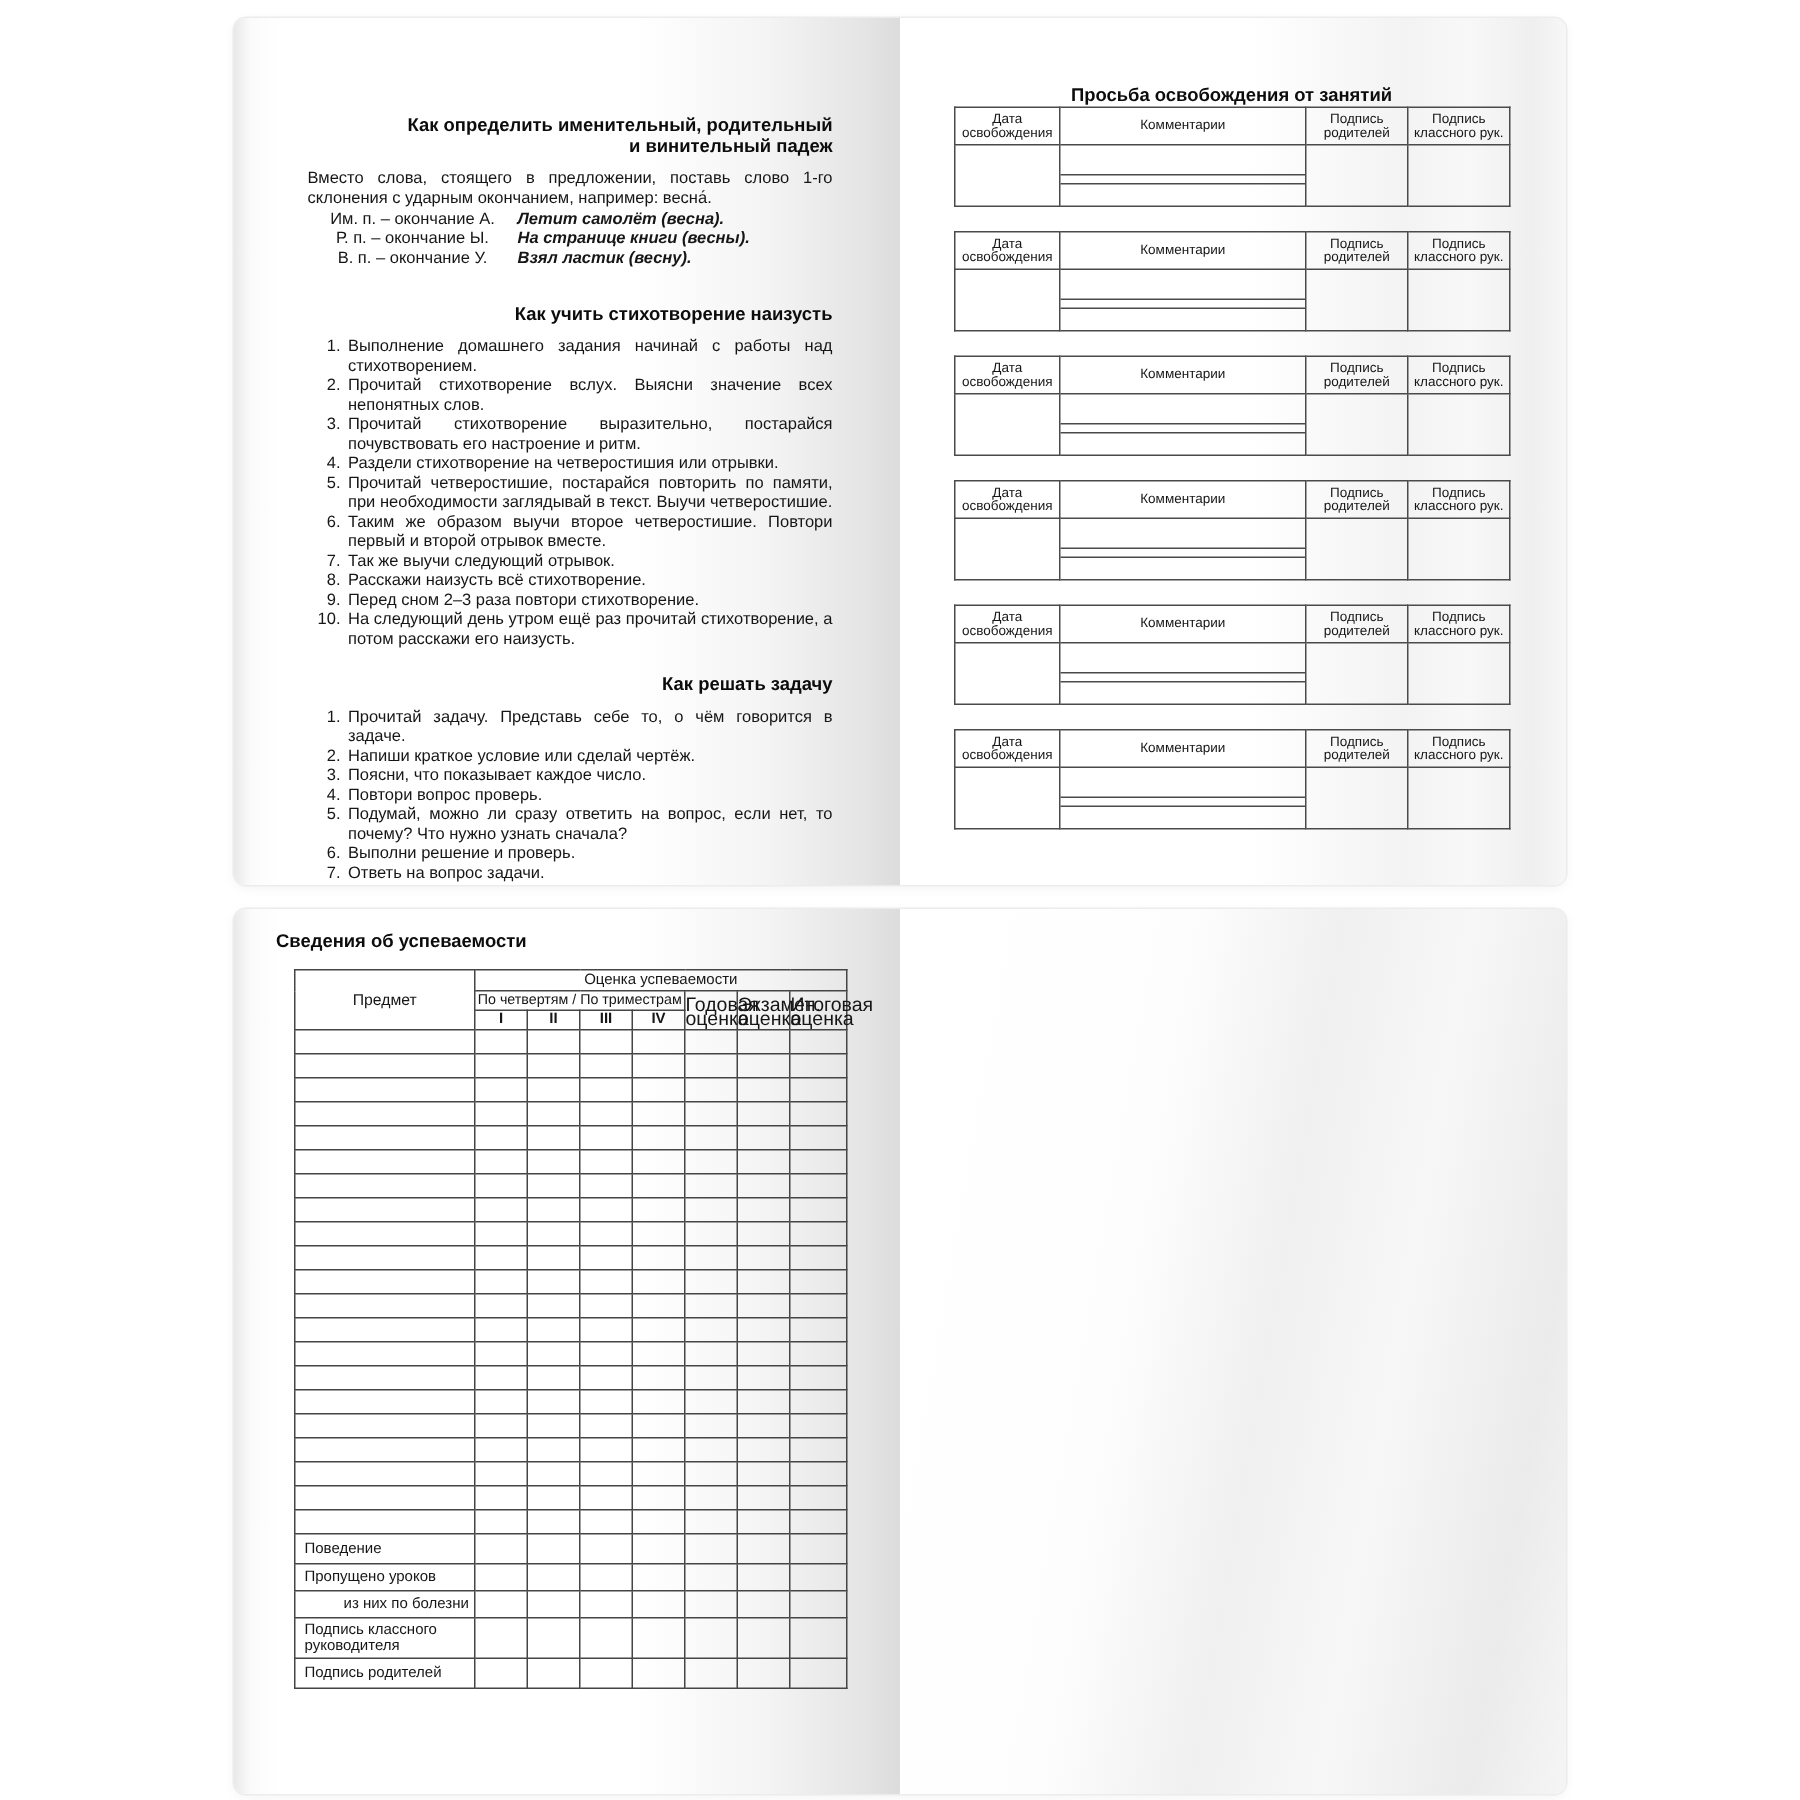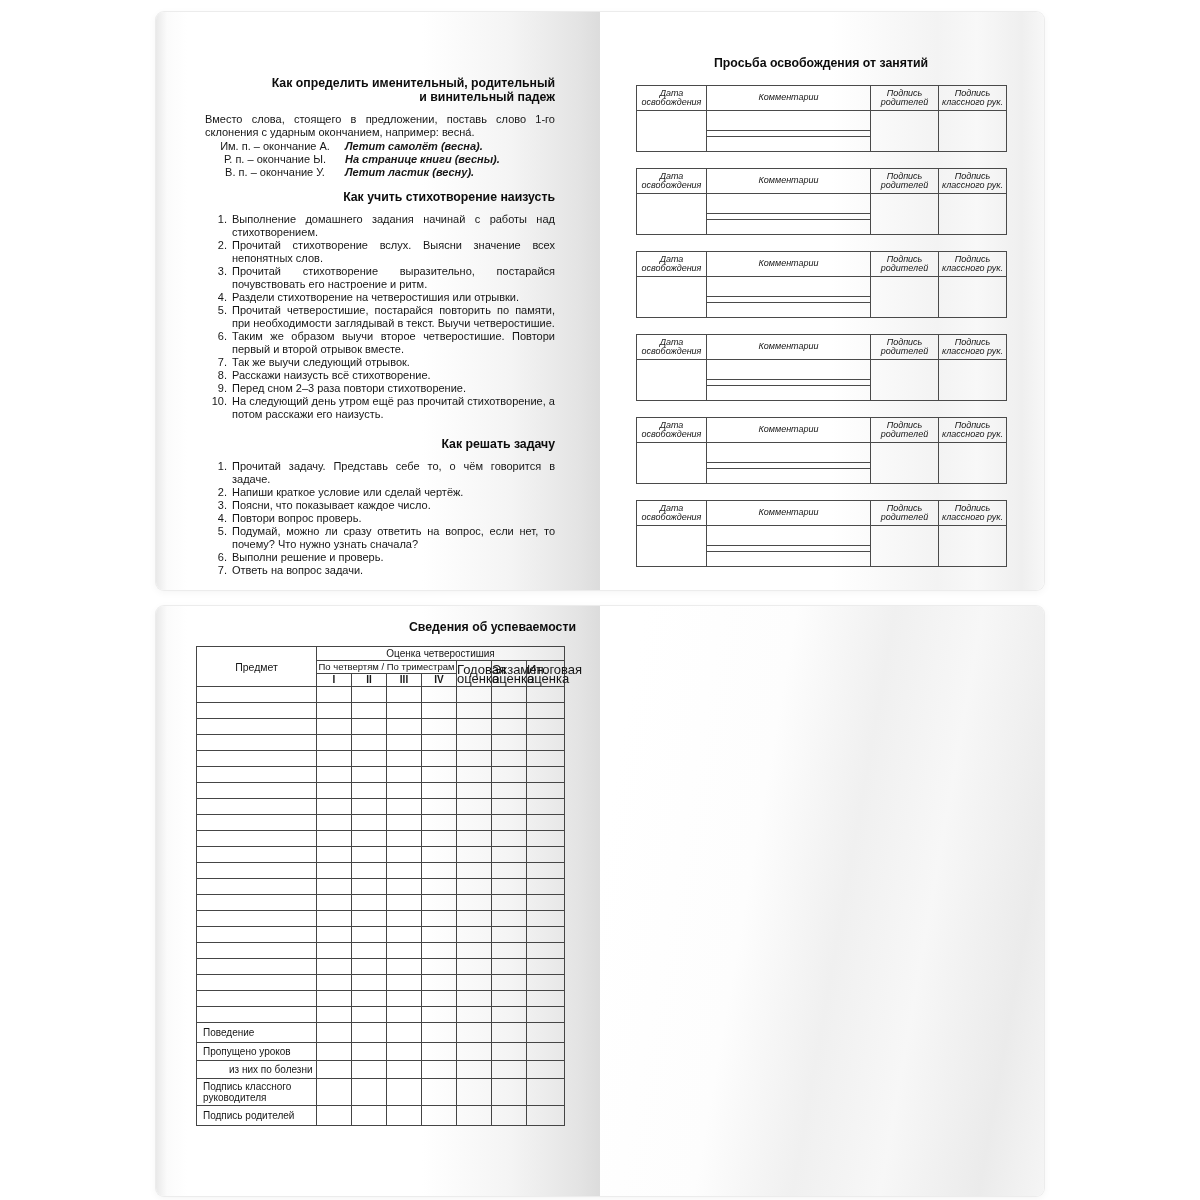--- a/index.html
+++ b/index.html
@@ -21,41 +21,41 @@
     background:linear-gradient(100deg,#ffffff 8%,#fdfdfd 36%,#f0f0f0 54%,#f7f7f7 70%,#ebebeb 88%,#f5f5f5 100%);}
 
   
   .memo{position:absolute;left:49px;top:64px;width:350px;font-size:11px;line-height:13px;}
   .sec-title{font-weight:bold;font-size:12.3px;line-height:14px;text-align:right;color:#0c0c0c;margin:0 0 9px 0;}
   .intro{margin:0;text-align:justify;}
   .cases{margin-top:1px;}
   .case{display:flex;}
   .case .lhs{width:140px;flex-shrink:0;text-align:center;}
   .case .ex{font-style:italic;font-weight:600;}
-  .mt1{margin-top:11px;}
+  .mt1{margin-top:23px;}
   .mt2{margin-top:16px;}
   .nlist{}
   .li{display:flex;}
   .li .num{width:22px;flex-shrink:0;text-align:right;padding-right:5px;}
   .li .txt{flex:1;text-align:justify;}
 
   
   .rel-title{position:absolute;left:36px;top:44px;width:370px;text-align:center;
              font-weight:bold;font-size:12.3px;color:#0c0c0c;}
-  .rel-tables{position:absolute;left:36px;top:73px;font-style:italic;}
+  .rel-tables{position:absolute;left:36px;top:59px;}
   table{border-collapse:collapse;}
   .rel-table{width:370px;table-layout:fixed;margin-bottom:16px;font-size:9px;line-height:9.5px;}
   .rel-table td{border:1px solid #4a4a4a;background:transparent;}
   .rel-table .hd td{height:22px;text-align:center;vertical-align:middle;padding:1px;}
   .rel-table .bd td{height:40px;padding:0;vertical-align:top;}
   .cl1{height:19px;border-bottom:1px solid #4a4a4a;}
   .cl2{height:5px;border-bottom:1px solid #4a4a4a;}
 
   
-  .gr-title{position:absolute;left:52px;top:14px;width:368px;text-align:right;
+  .gr-title{position:absolute;left:28px;top:14px;width:368px;text-align:left;
             font-weight:bold;font-size:12.3px;color:#0c0c0c;}
   .gr-table{position:absolute;left:40px;top:40px;width:368px;table-layout:fixed;font-size:9.5px;line-height:10px;}
   .gr-table td{border:1px solid #454545;background:transparent;padding:0;text-align:center;vertical-align:middle;}
   .gr-table .gh-subject{font-size:10.5px;margin-left:18px;}
   .gr-table .gh-top{height:14px;font-size:10px;}
   .gr-table .gh-q{height:13px;font-size:9.5px;}
   .gr-table .gh-small{font-size:13px;line-height:9px;}
   .gr-table .gh-roman td{height:12px;font-weight:bold;font-size:10px;}
   .gr-empty td{height:15px;}
   .gr-foot td{height:15px;}
@@ -83,21 +83,21 @@
             <div class="case">
               <span class="lhs">Им. п.  –  окончание А.</span>
               <span class="ex">Летит самолёт (весна).</span>
             </div>
             <div class="case">
               <span class="lhs">Р. п.  –  окончание Ы.</span>
               <span class="ex">На странице книги (весны).</span>
             </div>
             <div class="case">
               <span class="lhs">В. п.  –  окончание У.</span>
-              <span class="ex">Летит ластик (весну).</span>
+              <span class="ex">Взял ластик (весну).</span>
             </div>
           </div>
 
         <div class="sec-title mt1">Как учить стихотворение наизусть</div>
         <div class="nlist" id="list-s2">
             <div class="li">
               <span class="num">1.</span>
               <span class="txt">Выполнение домашнего задания начинай с работы над стихотворением.</span>
             </div>
             <div class="li">
@@ -345,21 +345,21 @@
             <col style="width:35px">
             <col style="width:35px">
           <col style="width:35px">
             <col style="width:35px">
             <col style="width:35px">
             <col style="width:38px">
         </colgroup>
         <tbody>
           <tr class="gh-top">
             <td rowspan="3" class="gh-subject">Предмет</td>
-            <td colspan="7">Оценка четверостишия</td>
+            <td colspan="7">Оценка успеваемости</td>
           </tr>
           <tr class="gh-q">
             <td colspan="4">По четвертям / По триместрам</td>
             <td rowspan="2" class="gh-small">Годовая оценка</td>
             <td rowspan="2" class="gh-small">Экзамен. оценка</td>
             <td rowspan="2" class="gh-small">Итоговая оценка</td>
           </tr>
           <tr class="gh-roman">
             <td>I</td>
             <td>II</td>

